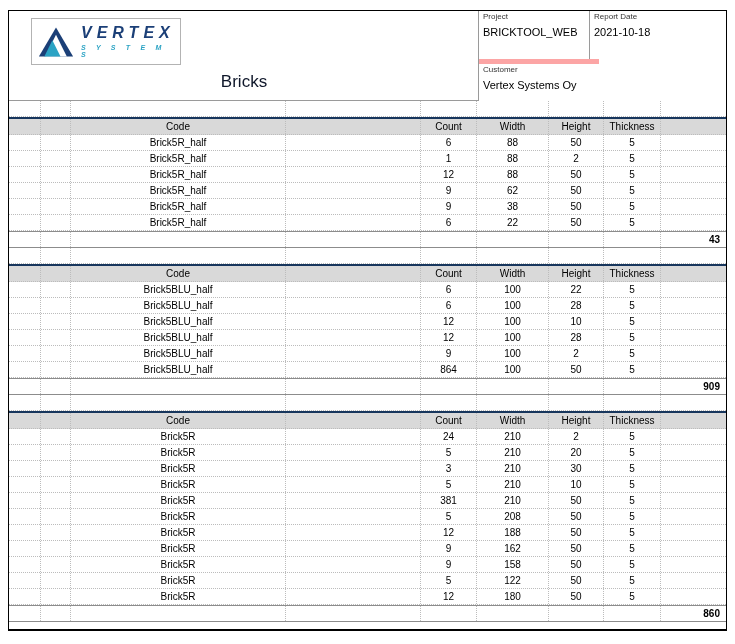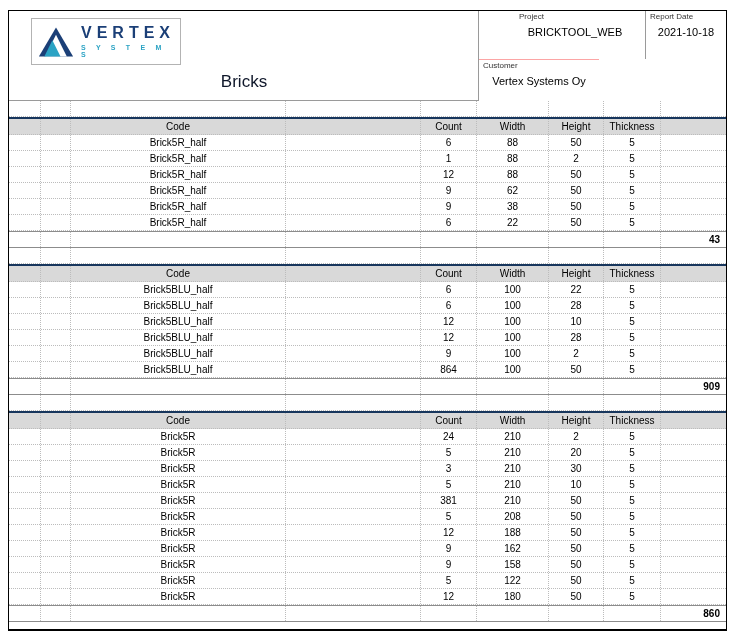--- a/index.html
+++ b/index.html
@@ -13,38 +13,38 @@
     box-sizing:content-box;overflow:hidden;
   }
   
   .report-header{position:relative;height:90px;border-bottom:1px solid #9a9a9a;box-sizing:border-box;}
   .logo-box{
     position:absolute;left:22px;top:7px;width:150px;height:47px;
     border:1px solid #b3b3b3;display:flex;align-items:center;gap:7px;
     padding:2px 6px;box-sizing:border-box;background:#fff;
   }
   .logo-mark{flex:0 0 auto;}
-  .logo-text{display:flex;flex-direction:column;line-height:1.05;}
+  .logo-text{display:flex;flex-direction:column;line-height:1.05;font-style:italic;}
   .brand{font-size:16px;font-weight:bold;color:var(--lnavy);letter-spacing:5px;}
   .subbrand{font-size:7px;color:var(--teal);letter-spacing:4.2px;margin-top:2px;font-weight:bold;}
   .title{
     position:absolute;left:0;top:56px;width:470px;height:30px;line-height:30px;
     text-align:center;font-size:17px;color:#0f172a;
   }
   .fields{
     position:absolute;right:0;top:0;width:248px;height:90px;
     border-left:1px solid #9a9a9a;box-sizing:border-box;background:#fff;
   }
   .fcell{position:absolute;box-sizing:border-box;padding:1px 4px;overflow:hidden;}
   .fcell.coll{left:0;width:120px;}
-  .fcell.colr{left:130px;right:0;border-left:1px solid #9a9a9a;}
-  .fcell.rowt{top:0;height:48px;margin-left:36px;}
-  .fcell.rowb{top:48px;bottom:0;border-top:1px solid #fca5a5;}
+  .fcell.colr{left:110px;right:0;border-left:1px solid #9a9a9a;}
+  .fcell.rowt{top:0;height:48px;}
+  .fcell.rowb{top:48px;bottom:0;border-top:5px solid #fca5a5;}
   .flbl{font-size:8px;color:#333;}
-  .fval{font-size:11px;margin-top:5px;white-space:nowrap;text-align:center;}
+  .fval{font-size:11px;margin-top:5px;white-space:nowrap;}
   
   .body{position:relative;}
   .row{
     display:grid;
     grid-template-columns:32px 30px 215px 135px 56px 72px 55px 57px 1fr;
     height:16px;box-sizing:border-box;
     border-bottom:1px dotted #bcbcbc;
     font-size:10px;line-height:15px;
   }
   .row>div{

